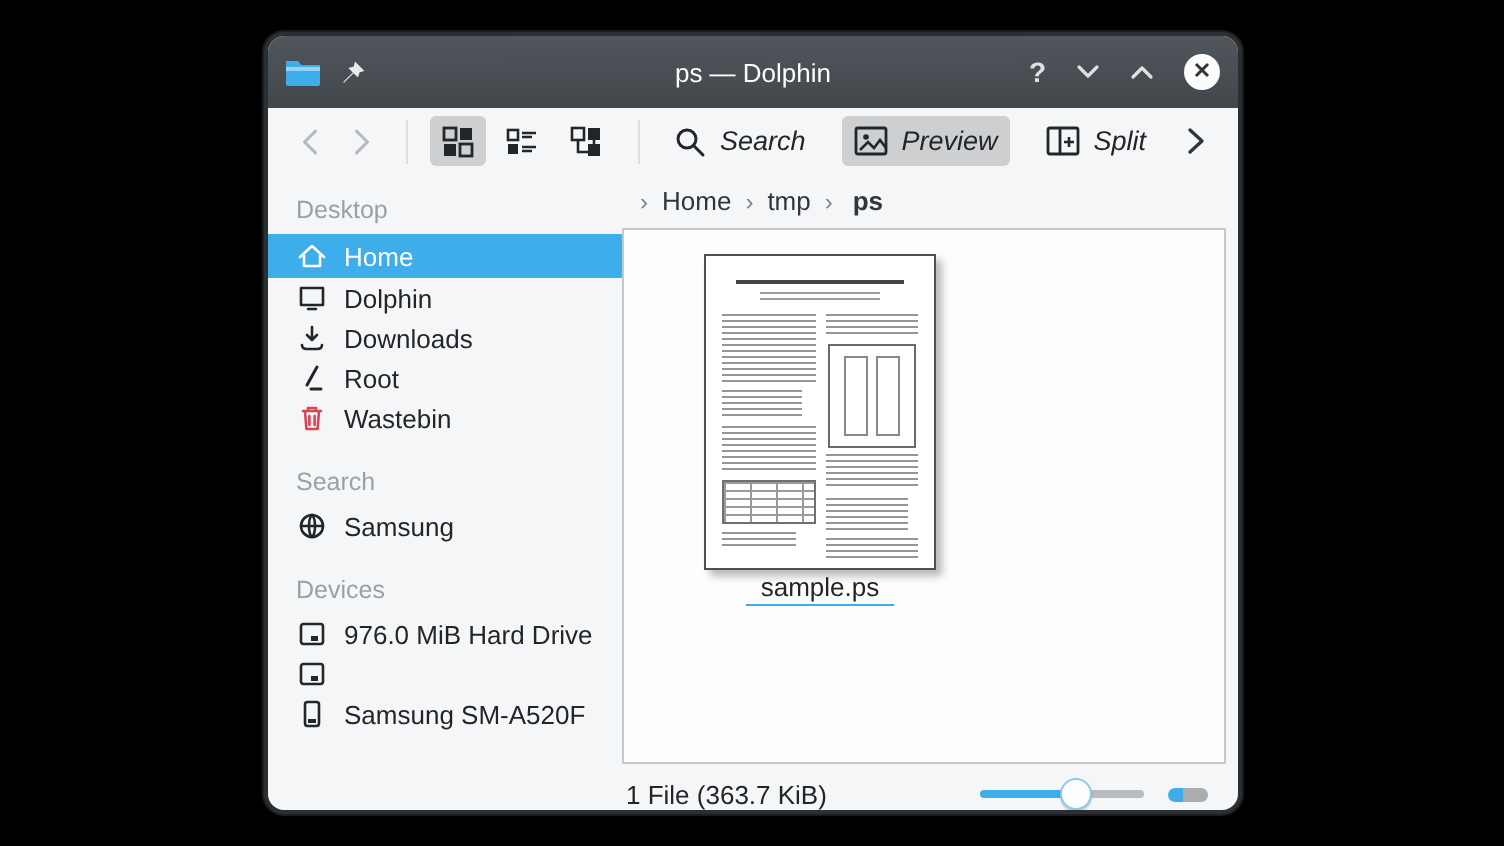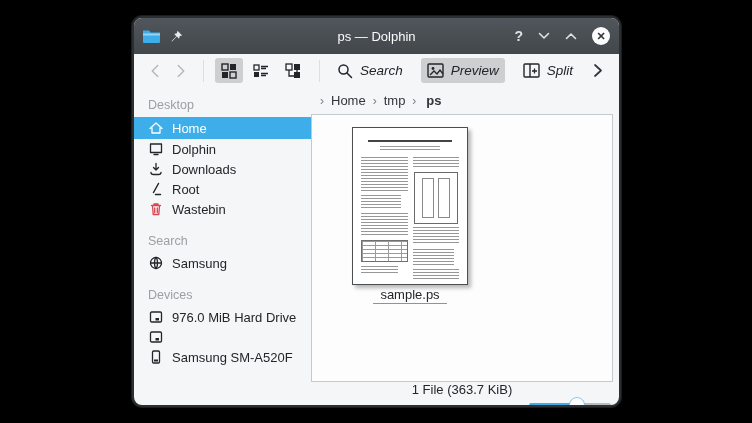--- a/index.html
+++ b/index.html
@@ -71,21 +71,21 @@
   .fig{border:1px solid #6a6a6a;height:52px;margin:3px 1px;display:flex;gap:4px;padding:5px 7px;}
   .fig .bar{flex:1;border:1px solid #8a8a8a;}
   .ttable{height:22px;margin-top:3px;border:1px solid #6f6f6f;
     background-image:
       repeating-linear-gradient(to bottom,#9a9a9a 0,#9a9a9a 1px,transparent 1px,transparent 4px),
       repeating-linear-gradient(to right,#9a9a9a 0,#9a9a9a 1px,transparent 1px,transparent 13px);}
   .fname{display:inline-block;margin-top:1px;font-size:13px;color:var(--text);
     border-bottom:1px solid var(--accent);padding:0 7px 1px;}
 
   
-  .statusbar{height:30px;display:flex;align-items:center;font-size:13px;color:var(--text);padding:0 2px;flex-direction:column;}
+  .statusbar{height:30px;display:flex;align-items:center;font-size:13px;color:var(--text);padding:0 2px;}
   .slider{margin-left:auto;width:82px;height:16px;position:relative;flex:none;}
   .slider .track{position:absolute;top:6px;left:0;right:0;height:4px;border-radius:2px;
     background:linear-gradient(to right,var(--accent) 0 var(--slider-pos),#b9bcbf var(--slider-pos) 100%);}
   .slider .handle{position:absolute;top:0;left:var(--slider-pos);width:16px;height:16px;margin-left:-8px;
     border-radius:50%;background:#fdfdfd;border:1px solid #8ec8ec;box-shadow:0 1px 1px rgba(0,0,0,.2);}
   .diskpill{width:20px;height:7px;border-radius:3.5px;margin:0 7px 0 12px;flex:none;
     background:linear-gradient(to right,var(--accent) 0 var(--disk-used),#a9adb0 var(--disk-used) 100%);}
 
   svg{display:block;}
   .ic-stroke{stroke:currentColor;fill:none;stroke-width:1.3;stroke-linecap:round;stroke-linejoin:round;}

